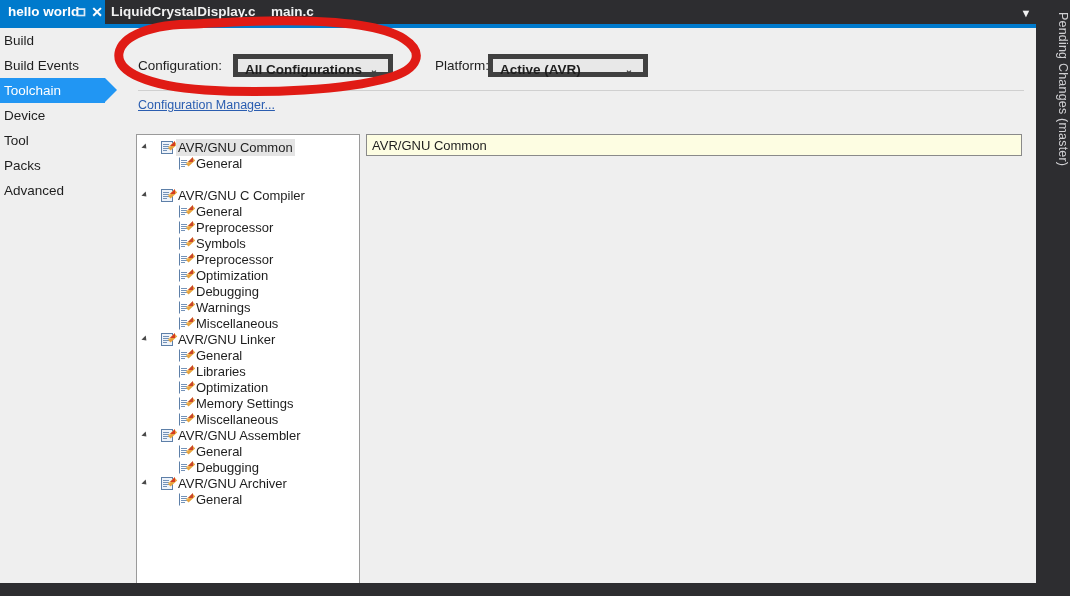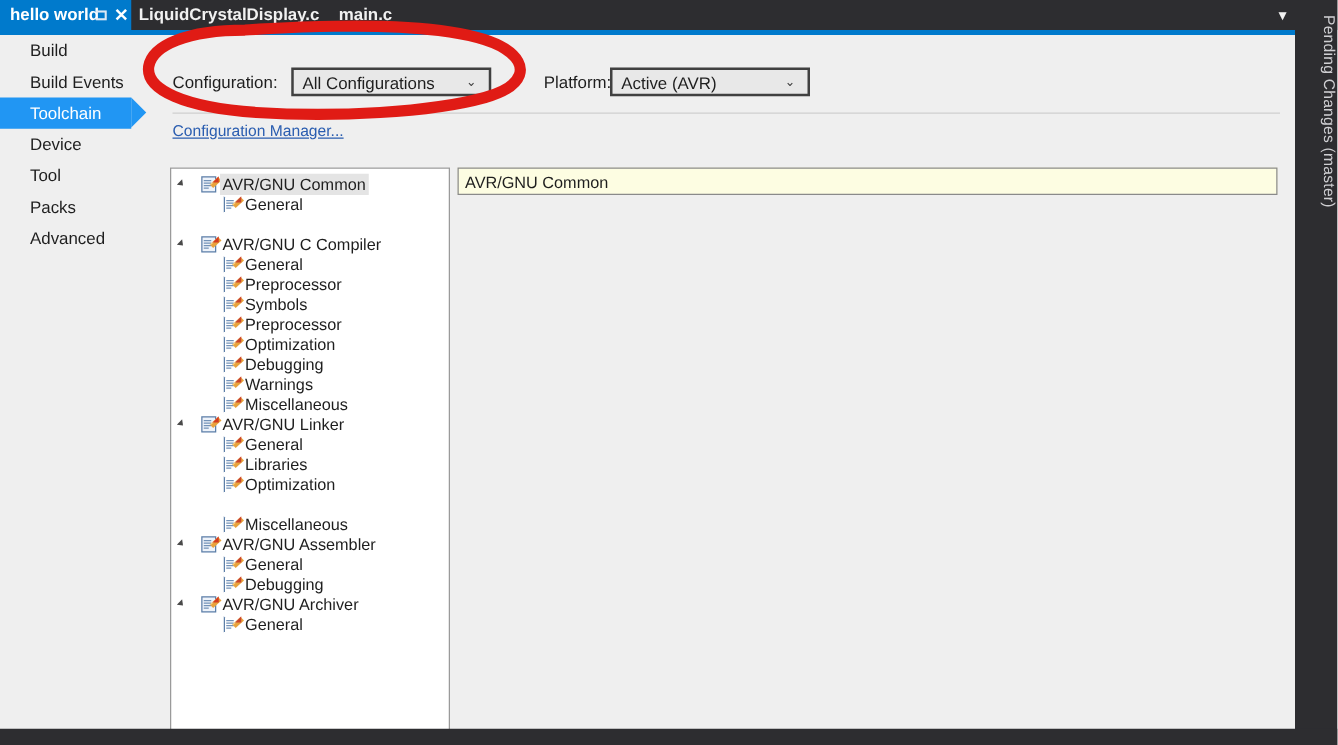--- a/index.html
+++ b/index.html
@@ -113,21 +113,21 @@
     width: 120px;
     height: 555px;
     background: #efefef;
   }
   .catitem {
     position: absolute;
     left: 0;
     width: 105px;
     height: 25px;
     line-height: 25px;
-    padding-left: 24px;
+    padding-left: 4px;
     box-sizing: border-box;
     font-size: 13.5px;
     color: #1e1e1e;
     white-space: nowrap;
   }
   .catitem.selected {
     background: #2196f3;
     color: #ffffff;
   }
   .catitem.selected::after {
@@ -159,22 +159,23 @@
     color: #1e1e1e;
     white-space: nowrap;
   }
   #lbl-config { left: 0; }
   #lbl-platform { left: 297px; }
   .combo {
     position: absolute;
     top: 0;
     height: 23px;
     background: #e8e8e8;
-    border: 2px solid #404040;
+    border: 5px solid #404040;
     box-sizing: border-box;
+    font-weight: bold;
   }
   .combo .cval {
     position: absolute;
     left: 7px; top: 2px;
     font-size: 13.5px;
     color: #1e1e1e;
     white-space: nowrap;
     line-height: 17px;
   }
   .combo .chev {
@@ -599,20 +600,34 @@
           <span class="ln ln2"></span>
           <span class="ln ln3"></span>
           <span class="ln ln4"></span>
           <span class="pencil">
             <span class="pbody"></span>
           </span>
           <span class="ptip"></span>
         </span>
         <span class="nlabel">Optimization</span>
       </div>
+      <div class="node child" style="top: 261px;">
+        <span class="ico child-ico">
+          <span class="sheet"></span>
+          <span class="ln ln1"></span>
+          <span class="ln ln2"></span>
+          <span class="ln ln3"></span>
+          <span class="ln ln4"></span>
+          <span class="pencil">
+            <span class="pbody"></span>
+          </span>
+          <span class="ptip"></span>
+        </span>
+        <span class="nlabel">Memory Settings</span>
+      </div>
       <div class="node child" style="top: 277px;">
         <span class="ico child-ico">
           <span class="sheet"></span>
           <span class="ln ln1"></span>
           <span class="ln ln2"></span>
           <span class="ln ln3"></span>
           <span class="ln ln4"></span>
           <span class="pencil">
             <span class="pbody"></span>
           </span>

